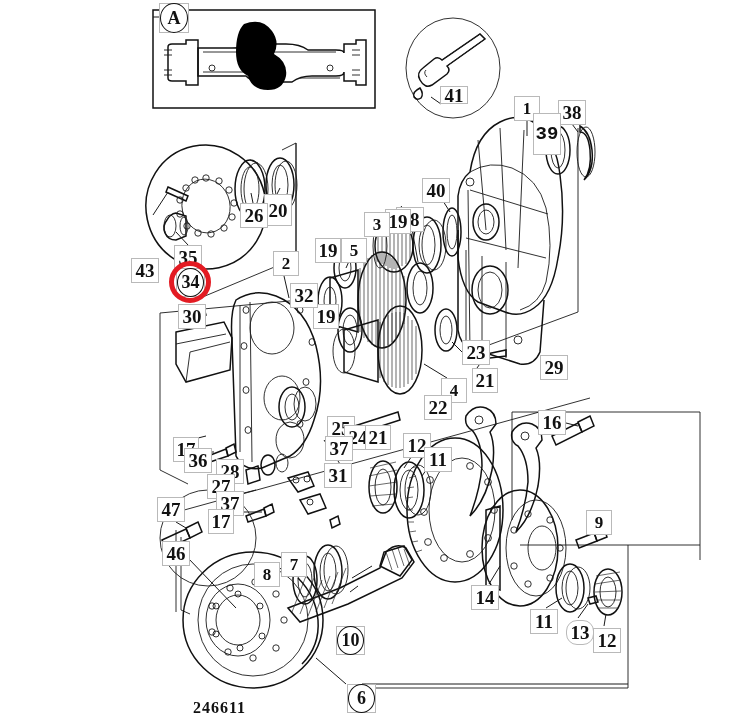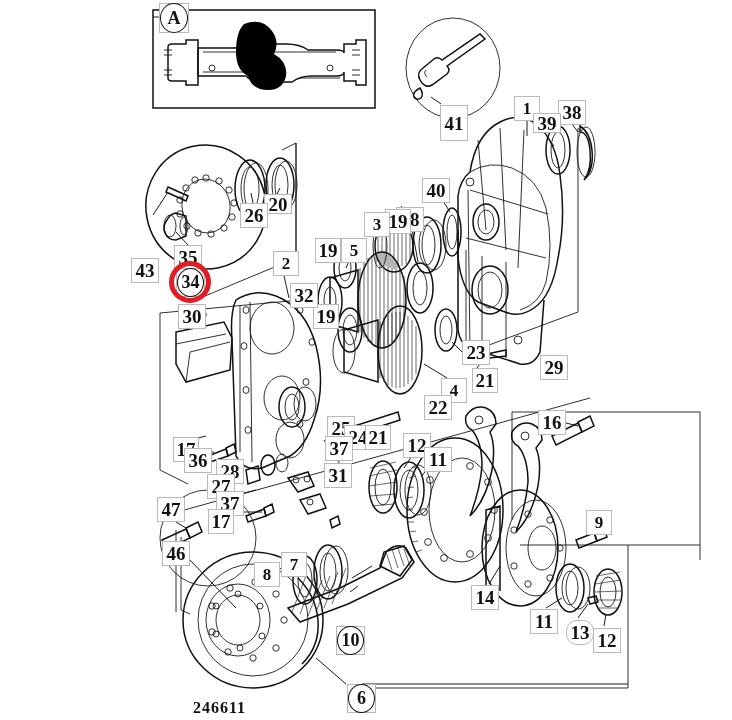--- a/index.html
+++ b/index.html
@@ -486,30 +486,30 @@
       <path class="lead" d="M188 558 L236 608"></path>
       <path class="lead" d="M316 658 L346 684"></path>
       <path class="lead" d="M362 684 L628 684"></path>
     </g>
 
   </svg>
 
   <div id="callout-layer">
       <div class="callout sm" style="left: 514px; top: 96px; width: 26px; height: 25px;">1</div>
       <div class="callout" style="left: 558px; top: 100px; width: 28px; height: 25px;">38</div>
-      <div class="callout" style="left: 533px; top: 113px; width: 28px; height: 20px;">39</div>
-      <div class="callout" style="left: 440px; top: 105px; width: 28px; height: 36px;">41</div>
+      <div class="callout" style="left: 533px; top: 113px; width: 28px; height: 42px; font-family: Liberation Mono, monospace;">39</div>
+      <div class="callout" style="left: 440px; top: 86px; width: 28px; height: 18px;">41</div>
       <div class="callout" style="left: 422px; top: 178px; width: 28px; height: 25px;">40</div>
       <div class="callout" style="left: 396px; top: 207px; width: 28px; height: 25px; text-align: center;">18</div>
       <div class="callout" style="left: 385px; top: 209px; width: 26px; height: 25px;">19</div>
       <div class="callout sm" style="left: 364px; top: 212px; width: 26px; height: 25px;">3</div>
       <div class="callout" style="left: 315px; top: 238px; width: 26px; height: 25px;">19</div>
       <div class="callout sm" style="left: 341px; top: 238px; width: 26px; height: 25px;">5</div>
       <div class="callout" style="left: 313px; top: 304px; width: 26px; height: 25px;">19</div>
-      <div class="callout" style="left: 264px; top: 194px; width: 28px; height: 20px; text-align: right;">20</div>
+      <div class="callout" style="left: 264px; top: 194px; width: 28px; height: 32px; text-align: right;">20</div>
       <div class="callout" style="left: 240px; top: 203px; width: 28px; height: 25px;">26</div>
       <div class="callout" style="left: 131px; top: 215px; width: 28px; height: 25px; margin-top: 43px;">43</div>
       <div class="callout" style="left: 174px; top: 245px; width: 28px; height: 25px;">35</div>
       <div class="callout" style="left: 176px; top: 270px; width: 28px; height: 25px;">34</div>
       <div class="callout sm" style="left: 273px; top: 251px; width: 26px; height: 25px;">2</div>
       <div class="callout" style="left: 290px; top: 283px; width: 28px; height: 25px;">32</div>
       <div class="callout" style="left: 178px; top: 304px; width: 28px; height: 25px;">30</div>
       <div class="callout" style="left: 462px; top: 340px; width: 28px; height: 25px;">23</div>
       <div class="callout" style="left: 494px; top: 355px; width: 28px; height: 25px; margin-left: 46px;">29</div>
       <div class="callout" style="left: 472px; top: 368px; width: 26px; height: 25px;">21</div>

